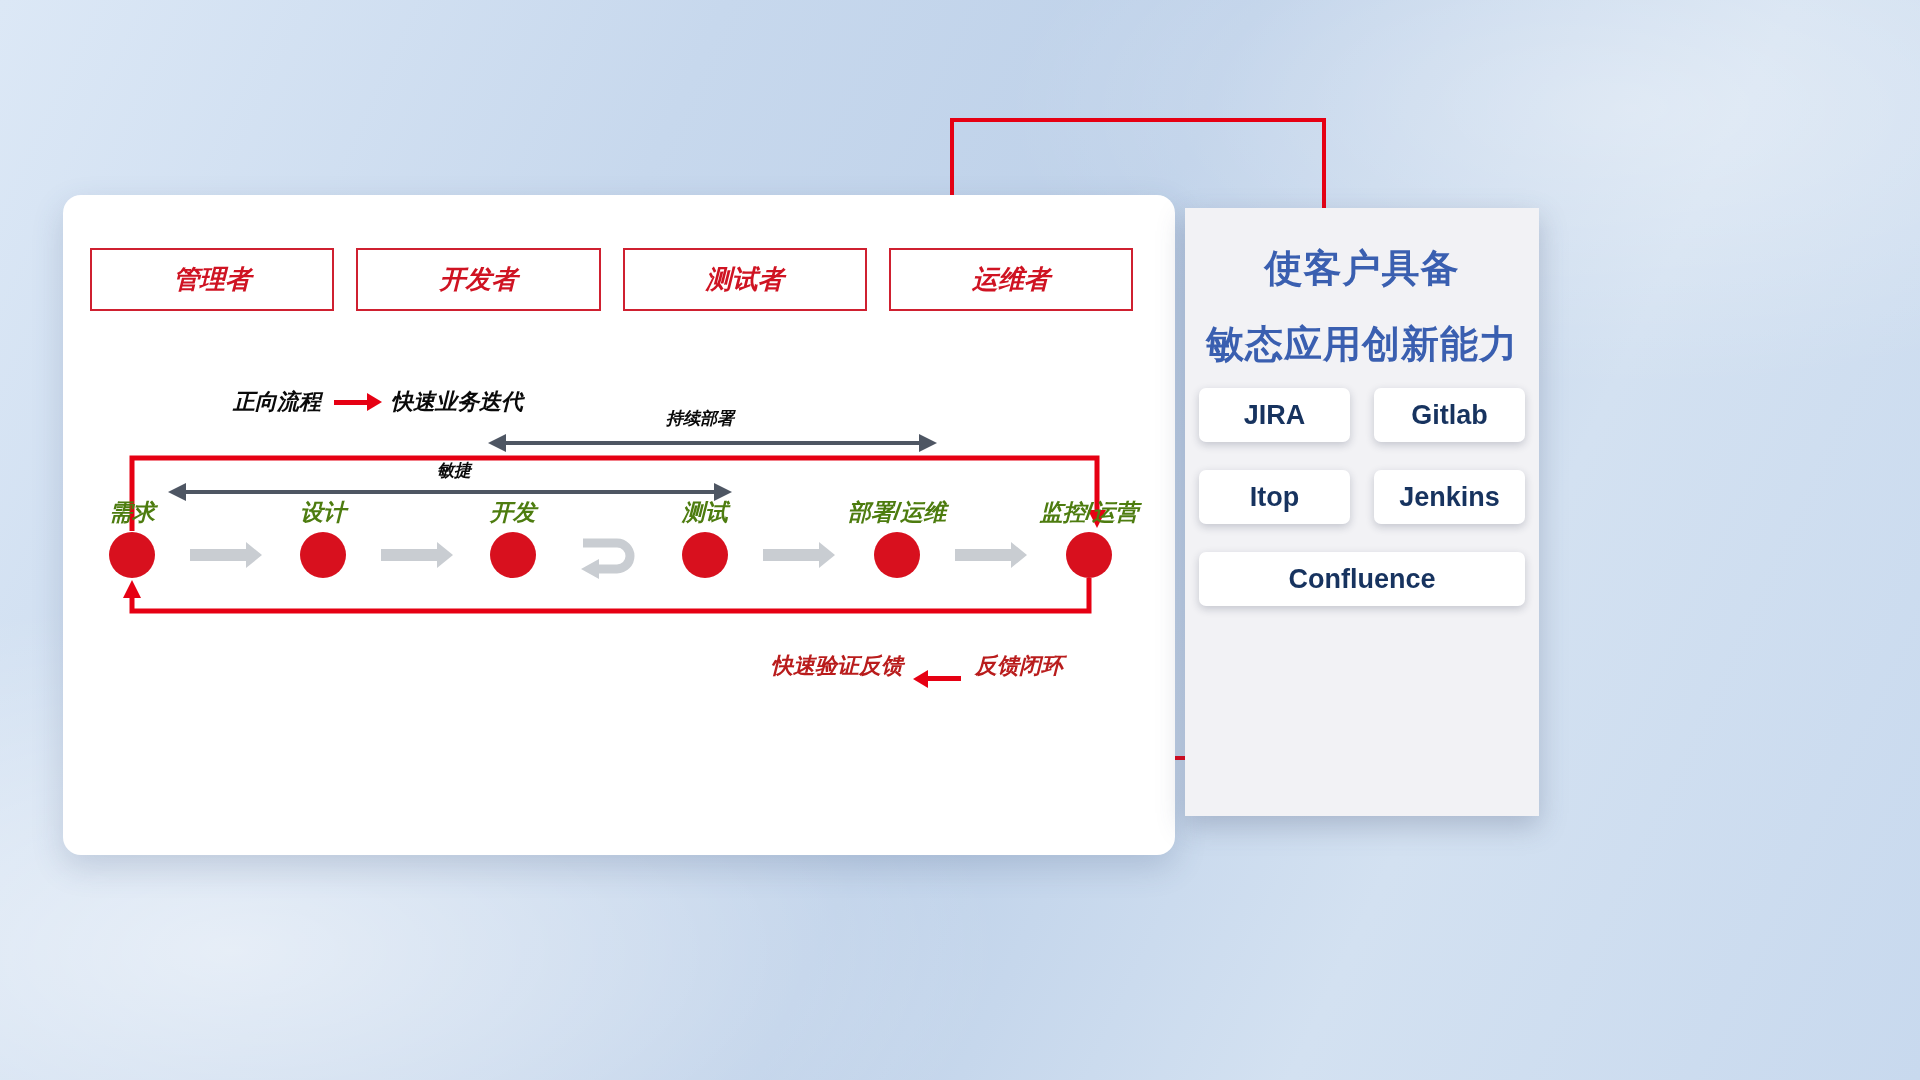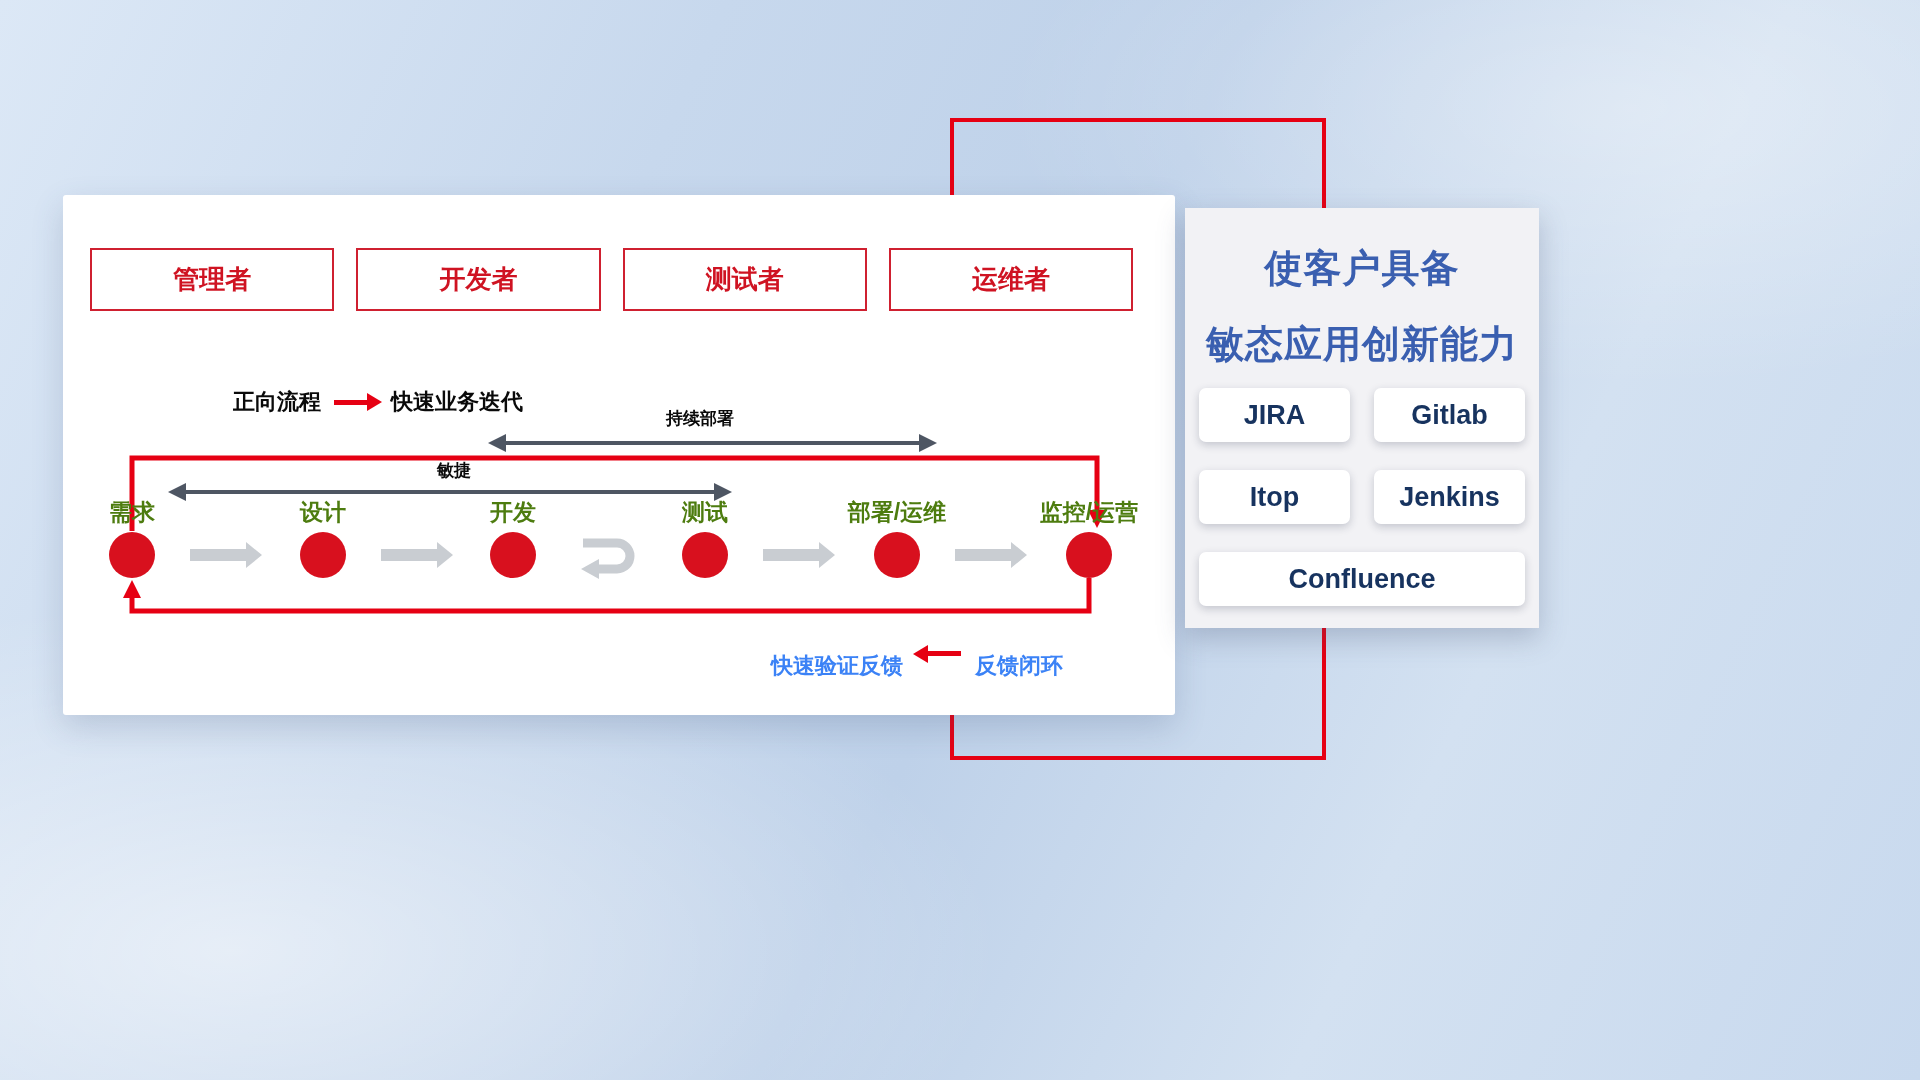--- a/index.html
+++ b/index.html
@@ -14,24 +14,25 @@
   }
 
   
   .red-frame {
     position:absolute; left:950px; top:118px; width:376px; height:642px;
     border:4px solid #e60013; z-index:1;
   }
 
   
   .card {
-    position:absolute; left:63px; top:195px; width:1112px; height:520px;
-    background:#ffffff; border-radius:3px;
+    position:absolute; left:63px; top:195px; width:1112px; height:660px;
+    background:#ffffff; border-radius:18px;
     box-shadow:0 12px 32px rgba(60,80,120,0.20);
     z-index:2;
+    font-style:italic;
   }
 
   .roles {
     position:absolute; left:27px; top:53px; right:42px;
     display:flex; gap:22px;
   }
   .role {
     flex:1; height:63px; background:#fff;
     border:2px solid #cf2030;
     display:flex; align-items:center; justify-content:center;
@@ -44,22 +45,22 @@
     white-space:nowrap;
   }
 
   .legend-forward {
     position:absolute; left:170px; top:192px;
     display:flex; align-items:center; gap:13px;
     font-size:22px; font-weight:bold; color:#0a0a0a;
   }
   .legend-feedback {
     position:absolute; left:708px; top:456px;
-    display:flex; align-items:flex-start; gap:14px;
-    font-size:22px; font-weight:bold; color:#3b82f6;
+    display:flex; align-items:flex-end; gap:14px;
+    font-size:22px; font-weight:bold; color:#b91c1c;
   }
   .arr-right { width:34px; height:5px; background:#e60013; position:relative; margin-right:10px; }
   .arr-right::after {
     content:""; position:absolute; right:-14px; top:-6.5px;
     border-left:15px solid #e60013; border-top:9px solid transparent; border-bottom:9px solid transparent;
   }
   .arr-left { width:34px; height:5px; background:#e60013; position:relative; margin-left:10px; }
   .arr-left::before {
     content:""; position:absolute; left:-14px; top:-6.5px;
     border-right:15px solid #e60013; border-top:9px solid transparent; border-bottom:9px solid transparent;
@@ -71,21 +72,21 @@
     position:absolute; transform:translateX(-50%);
     font-size:17px; font-weight:bold; color:#0a0a0a; white-space:nowrap;
   }
   .node-label {
     position:absolute; transform:translateX(-50%); top:302px;
     font-size:23px; font-weight:bold; color:#4d7c0f; white-space:nowrap;
   }
 
   
   .panel {
-    position:absolute; left:1185px; top:208px; width:354px; height:420px;
+    position:absolute; left:1185px; top:208px; width:354px; height:608px;
     background:#f2f2f5;
     box-shadow:0 10px 26px rgba(70,80,110,0.28);
     z-index:3;
   }
   .panel-title {
     margin-top:22px; text-align:center;
     color:#3a5fb0; font-weight:bold; font-size:38px; line-height:76px;
     letter-spacing:1px;
   }
   .tools {

